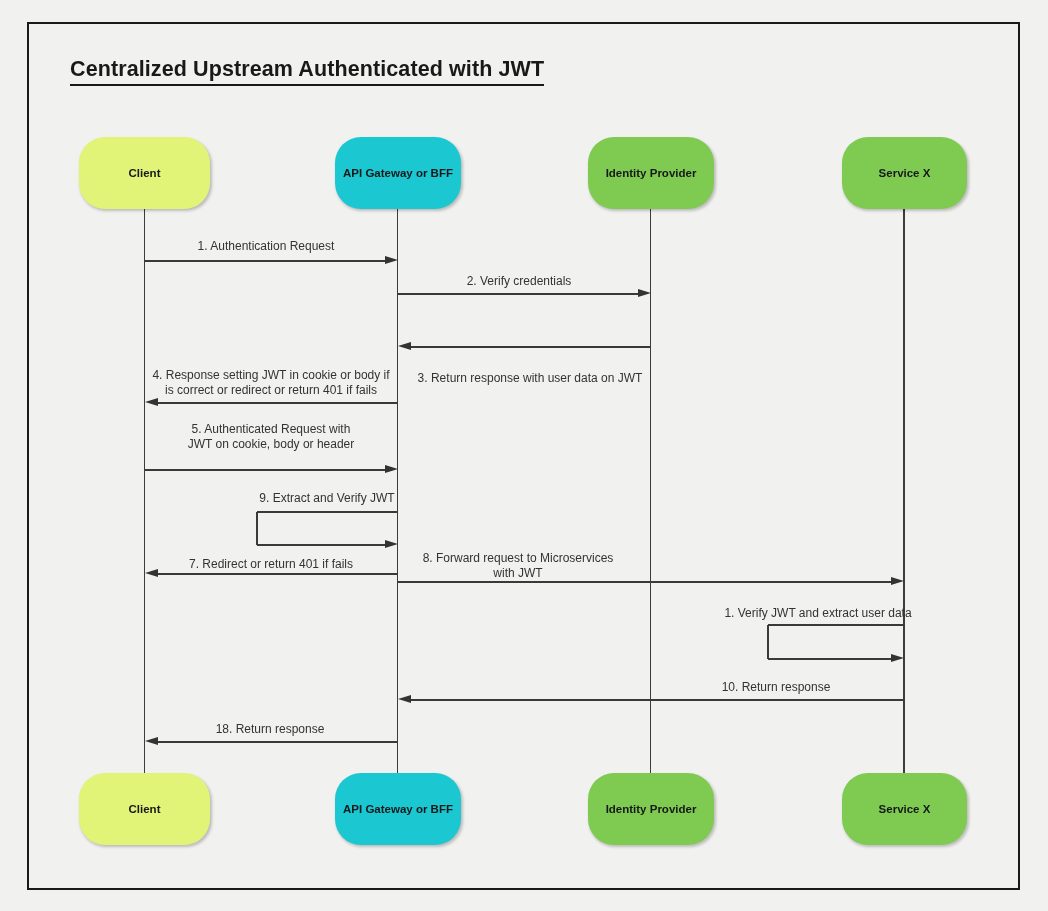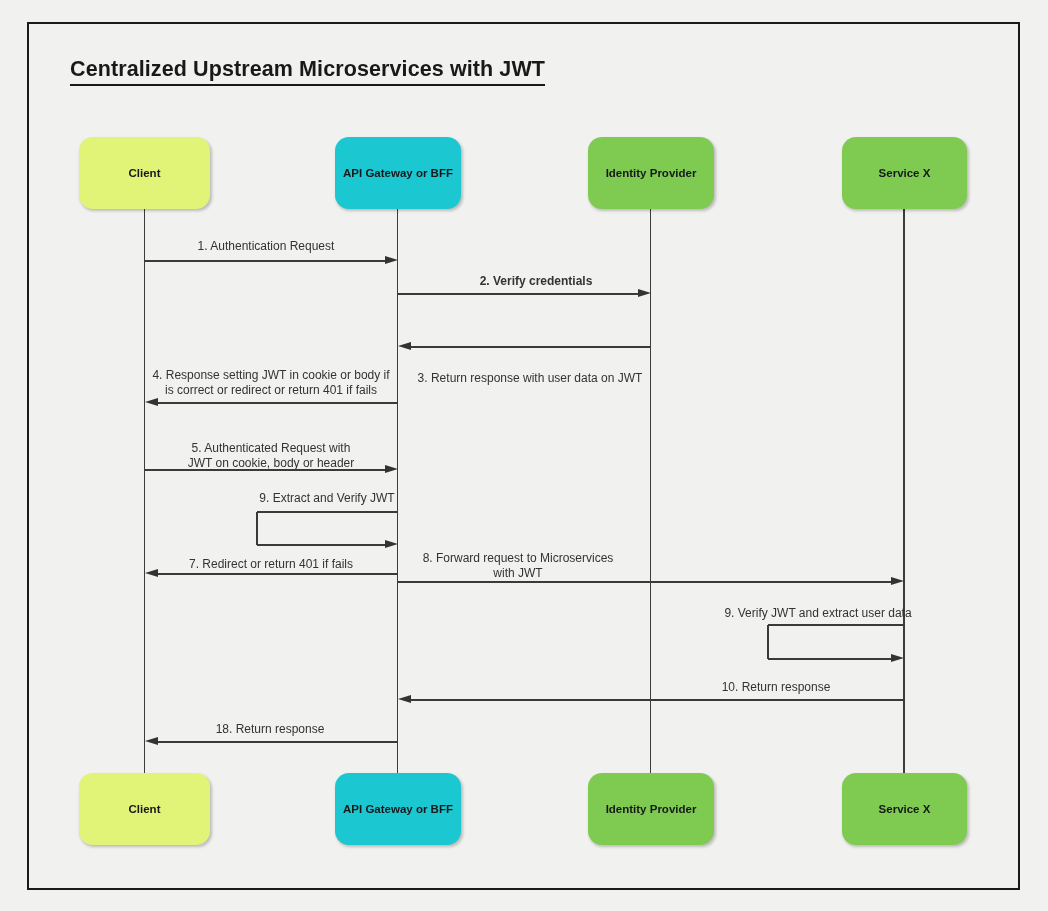--- a/index.html
+++ b/index.html
@@ -17,21 +17,21 @@
   }
   .title{
     position:absolute;left:70px;top:57px;
     font-size:21.5px;font-weight:700;color:#191919;
     letter-spacing:0.1px;
     border-bottom:2.5px solid #191919;
     padding-bottom:2px;
     display:inline-block;
   }
   .actor-box{
-    position:absolute;height:72px;border-radius:14px;
+    position:absolute;height:72px;border-radius:26px;
     display:flex;align-items:center;justify-content:center;
     font-size:11.5px;font-weight:700;color:#17181a;
     box-shadow:1.5px 2px 3px rgba(0,0,0,0.22);
     text-align:center;
   }
   .lifeline{position:absolute;width:1.5px;background:#3c3c3c;}
   .mline{position:absolute;height:1.5px;background:#3a3a3a;}
   .vline{position:absolute;width:1.5px;background:#3a3a3a;}
   .msg-label{
     position:absolute;font-size:12px;line-height:15px;color:#333;
@@ -46,21 +46,21 @@
     position:absolute;width:0;height:0;
     border-top:4.5px solid transparent;border-bottom:4.5px solid transparent;
     border-right:13px solid #333;
   }
 </style>
 </head>
 <body>
 
 <div id="canvas">
   <div class="frame"></div>
-  <div class="title">Centralized Upstream Microservices with JWT</div>
+  <div class="title">Centralized Upstream Authenticated with JWT</div>
   <div id="stage">
       <div class="lifeline" style="left: 143.75px; top: 209px; height: 564px;"></div>
       <div class="lifeline" style="left: 396.75px; top: 209px; height: 564px;"></div>
       <div class="lifeline" style="left: 649.75px; top: 209px; height: 564px;"></div>
       <div class="lifeline" style="left: 903.25px; top: 209px; height: 564px;"></div>
       <div class="actor-box" style="left: 79px; top: 137px; width: 131px; height: 72px; background: rgb(225, 244, 119);">
         <span>Client</span>
       </div>
       <div class="actor-box" style="left: 79px; top: 773px; width: 131px; height: 72px; background: rgb(225, 244, 119);">
         <span>Client</span>
@@ -79,47 +79,47 @@
       </div>
       <div class="actor-box" style="left: 842px; top: 137px; width: 125px; height: 72px; background: rgb(127, 203, 82);">
         <span>Service X</span>
       </div>
       <div class="actor-box" style="left: 842px; top: 773px; width: 125px; height: 72px; background: rgb(127, 203, 82);">
         <span>Service X</span>
       </div>
       <div class="msg-label" style="left: 266px; top: 239px;">1. Authentication Request</div>
       <div class="mline" style="left: 144.5px; top: 260.25px; width: 242px;"></div>
       <div class="head-right" style="left: 384.5px; top: 255.75px;"></div>
-      <div class="msg-label" style="left: 536px; top: 274px; font-weight: bold;">2. Verify credentials</div>
+      <div class="msg-label" style="left: 519px; top: 274px;">2. Verify credentials</div>
       <div class="mline" style="left: 397.5px; top: 293.25px; width: 242px;"></div>
       <div class="head-right" style="left: 637.5px; top: 288.75px;"></div>
       <div class="msg-label" style="left: 530px; top: 327px; margin-top: 44px;">3. Return response with user data on JWT</div>
       <div class="mline" style="left: 408.5px; top: 346.25px; width: 242px;"></div>
       <div class="head-left" style="left: 397.5px; top: 341.75px;"></div>
       <div class="msg-label" style="left: 271px; top: 368px;">4. Response setting JWT in cookie or body if
 is correct or redirect or return 401 if fails</div>
       <div class="mline" style="left: 155.5px; top: 402.25px; width: 242px;"></div>
       <div class="head-left" style="left: 144.5px; top: 397.75px;"></div>
-      <div class="msg-label" style="left: 271px; top: 441px;">5. Authenticated Request with
+      <div class="msg-label" style="left: 271px; top: 422px;">5. Authenticated Request with
 JWT on cookie, body or header</div>
       <div class="mline" style="left: 144.5px; top: 469.25px; width: 242px;"></div>
       <div class="head-right" style="left: 384.5px; top: 464.75px;"></div>
       <div class="msg-label" style="left: 327px; top: 491px;">9. Extract and Verify JWT</div>
       <div class="mline" style="left: 257px; top: 511.25px; width: 140.5px;"></div>
       <div class="vline" style="left: 256.25px; top: 512px; height: 33px;"></div>
       <div class="mline" style="left: 257px; top: 544.25px; width: 129.5px;"></div>
       <div class="head-right" style="left: 384.5px; top: 539.75px;"></div>
       <div class="msg-label" style="left: 271px; top: 557px; text-align: right;">7. Redirect or return 401 if fails</div>
       <div class="mline" style="left: 155.5px; top: 573.25px; width: 242px;"></div>
       <div class="head-left" style="left: 144.5px; top: 568.75px;"></div>
       <div class="msg-label" style="left: 518px; top: 551px;">8. Forward request to Microservices
 with JWT</div>
       <div class="mline" style="left: 397.5px; top: 581.25px; width: 495.5px;"></div>
       <div class="head-right" style="left: 891px; top: 576.75px;"></div>
-      <div class="msg-label" style="left: 818px; top: 606px;">9. Verify JWT and extract user data</div>
+      <div class="msg-label" style="left: 818px; top: 606px;">1. Verify JWT and extract user data</div>
       <div class="mline" style="left: 768px; top: 624.25px; width: 136px;"></div>
       <div class="vline" style="left: 767.25px; top: 625px; height: 34px;"></div>
       <div class="mline" style="left: 768px; top: 658.25px; width: 125px;"></div>
       <div class="head-right" style="left: 891px; top: 653.75px;"></div>
       <div class="msg-label" style="left: 776px; top: 680px;">10. Return response</div>
       <div class="mline" style="left: 408.5px; top: 699.25px; width: 495.5px;"></div>
       <div class="head-left" style="left: 397.5px; top: 694.75px;"></div>
       <div class="msg-label" style="left: 270px; top: 722px;">18. Return response</div>
       <div class="mline" style="left: 155.5px; top: 741.25px; width: 242px;"></div>
       <div class="head-left" style="left: 144.5px; top: 736.75px;"></div>

